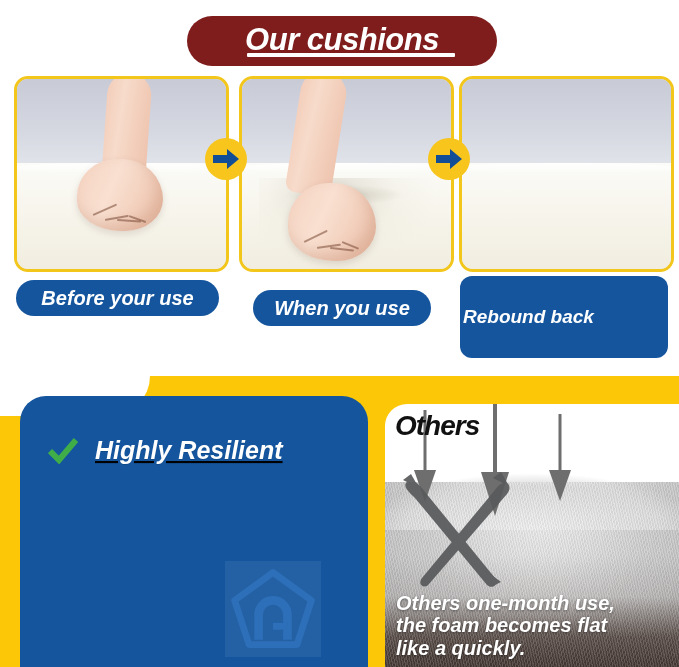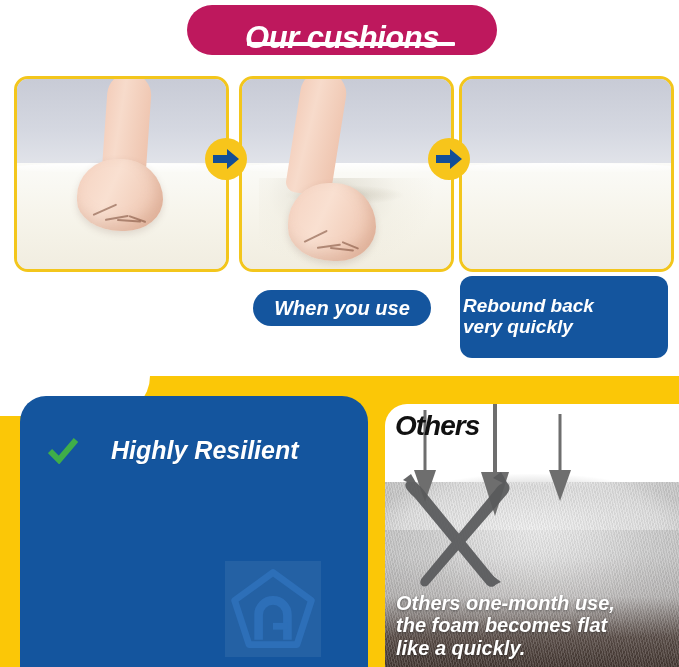--- a/index.html
+++ b/index.html
@@ -7,23 +7,23 @@
     width:679px;height:667px;
     background:#ffffff;
     font-family:"Liberation Sans", sans-serif;
     overflow:hidden;
     position:relative;
   }
   .stage{position:absolute;left:0;top:0;width:679px;height:667px;overflow:hidden;background:#fff;}
 
   
   .title-pill{
-    position:absolute;left:187px;top:5px;width:310px;height:50px;
-    background:#be185d;border-radius:25px;
-    display:flex;align-items:flex-end;justify-content:center;
+    position:absolute;left:187px;top:16px;width:310px;height:50px;
+    background:#7f1d1d;border-radius:25px;
+    display:flex;align-items:center;justify-content:center;
   }
   .title-text{
     color:#ffffff;font-style:italic;font-weight:bold;font-size:31px;
     letter-spacing:-0.5px;line-height:1;
     position:relative;top:-2px;white-space:nowrap;
   }
   .title-underline{
     position:absolute;left:60px;right:42px;bottom:9px;height:4px;background:#ffffff;border-radius:1px;
   }
 
@@ -120,21 +120,21 @@
     position:absolute;left:0;top:376px;width:150px;height:40px;background:#ffffff;
     border-bottom-right-radius:70px;
   }
 
   
   .blue-panel{
     position:absolute;left:20px;top:396px;width:348px;height:271px;
     background:#14559E;border-radius:26px 26px 0 0;overflow:hidden;
   }
   .feature{
-    position:absolute;display:flex;align-items:center;gap:33px;left:28px;
+    position:absolute;display:flex;align-items:center;gap:17px;left:28px;text-decoration:underline;
   }
   .f1{top:40px;} .f2{top:104px;} .f3{top:168px;}
   .check{width:30px;height:26px;flex:none;}
   .feature-label{
     color:#ffffff;font-style:italic;font-weight:bold;font-size:25px;white-space:nowrap;
     text-shadow:0 1px 0 rgba(0,0,0,.12);
   }
   .watermark{
     position:absolute;left:205px;top:165px;width:96px;height:96px;
     background:rgba(255,255,255,.07);
@@ -222,24 +222,24 @@
     <svg width="26" height="20" viewBox="0 0 26 20">
       <path d="M0 6 H14 V0 L26 10 L14 20 V14 H0 Z" fill="#124E96"></path>
     </svg>
   </div>
   <div class="arrow-badge a2">
     <svg width="26" height="20" viewBox="0 0 26 20">
       <path d="M0 6 H14 V0 L26 10 L14 20 V14 H0 Z" fill="#124E96"></path>
     </svg>
   </div>
 
+  <div class="cap cap1">Before your use</div>
   <div class="cap cap2">When you use</div>
   <div class="cap cap3">
     <span>Rebound back</span>
-    <span>very  quickly</span>
   </div>
 
   <div class="yellow-band"></div>
   <div class="yellow-notch"></div>
 
   <div class="blue-panel">
 
     <div class="watermark">
       <svg width="96" height="96" viewBox="0 0 100 100">
         <path d="M50 12 L90 41 L75 87 H25 L10 41 Z" fill="none" stroke="#2D6FB8" stroke-width="7" stroke-linejoin="round"></path>

